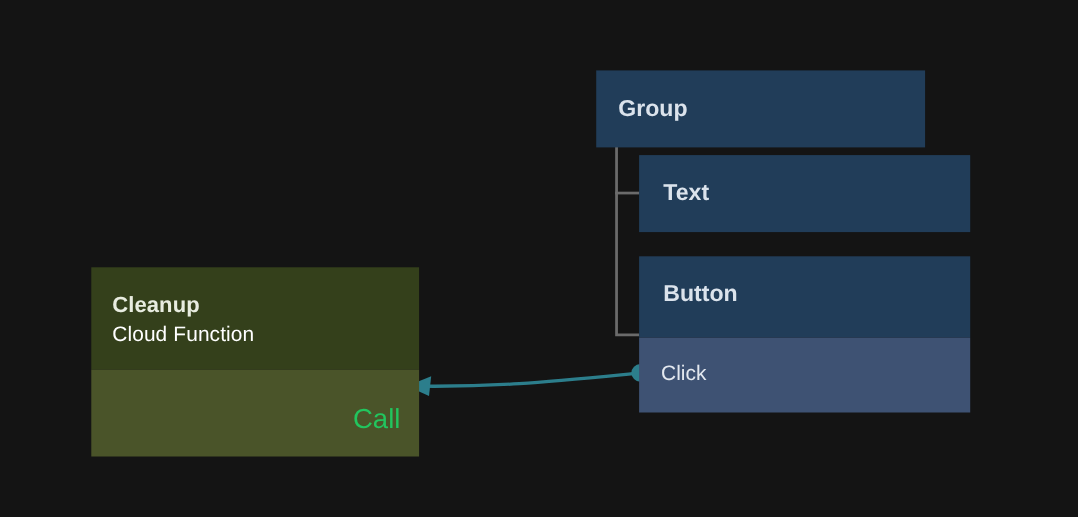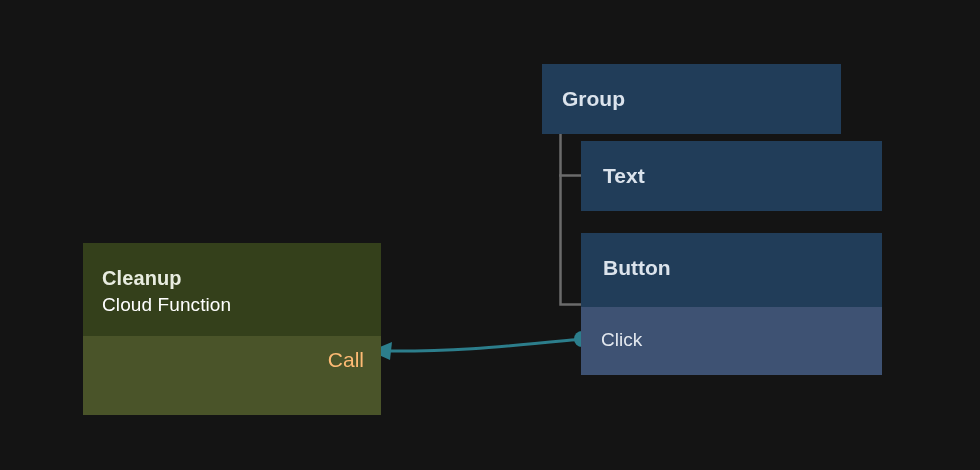--- a/index.html
+++ b/index.html
@@ -59,23 +59,23 @@
     position: absolute;
     left: 0;
     top: 93px;
     width: 298px;
     height: 79px;
     background: #4a5429;
   }
   #cleanup-port-label {
     position: absolute;
     right: 17px;
-    top: 13px;
-    font-size: 21px;
-    color: #fdba74;
+    top: 34px;
+    font-size: 25px;
+    color: #22c55e;
     line-height: 22px;
   }
 
   
   #group-node {
     left: 542px;
     top: 64px;
     width: 299px;
     height: 70px;
     background: #213d59;

